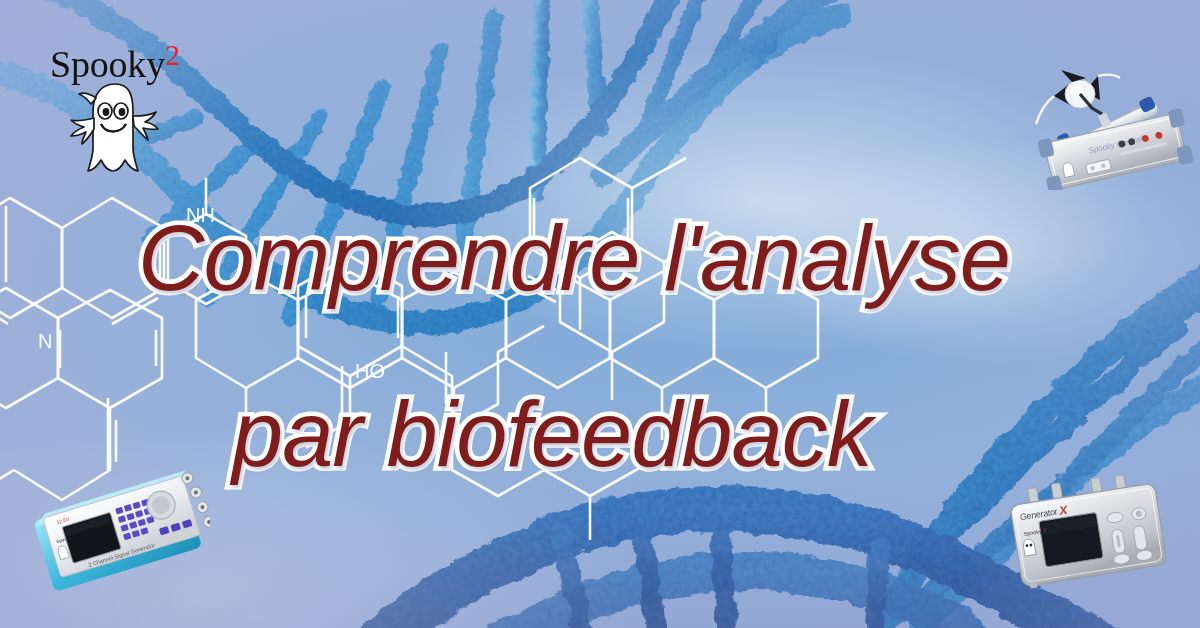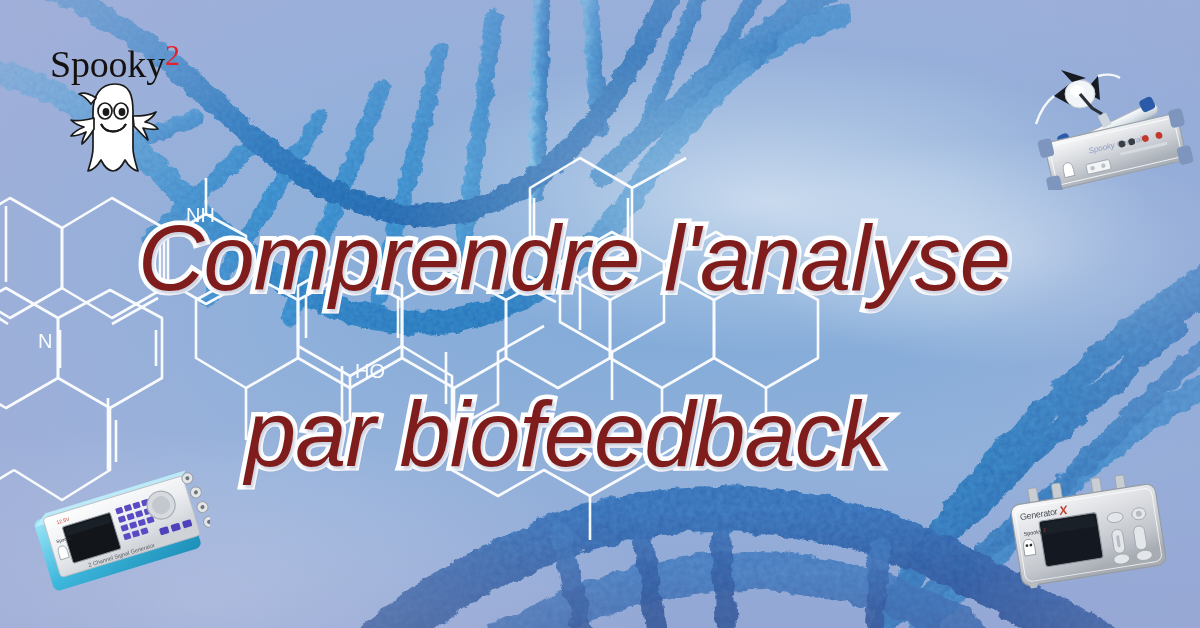--- a/index.html
+++ b/index.html
@@ -72,21 +72,21 @@
     color:#7f1d1d;
     white-space:nowrap;
     letter-spacing:-1px;
     -webkit-text-stroke:9px #ffffff;
     paint-order:stroke fill;
     text-shadow:
       0 0 1px rgba(255,255,255,.9),
       2px 3px 3px rgba(90,110,160,.33);
   }
   #hl-line1 { left:138px; top:206px; font-size:92px; }
-  #hl-line2 { left:245px; top:382px; font-size:92px; }
+  #hl-line2 { left:232px; top:382px; font-size:92px; }
 
   
   .device { position:absolute; }
   #dev-central { left:1028px; top:62px;  width:172px; height:128px; }
   #dev-siggen  { left:30px;   top:466px; width:180px; height:140px; }
   #dev-genx    { left:1000px; top:466px; width:176px; height:136px; }
 </style>
 </head>
 <body>
 

